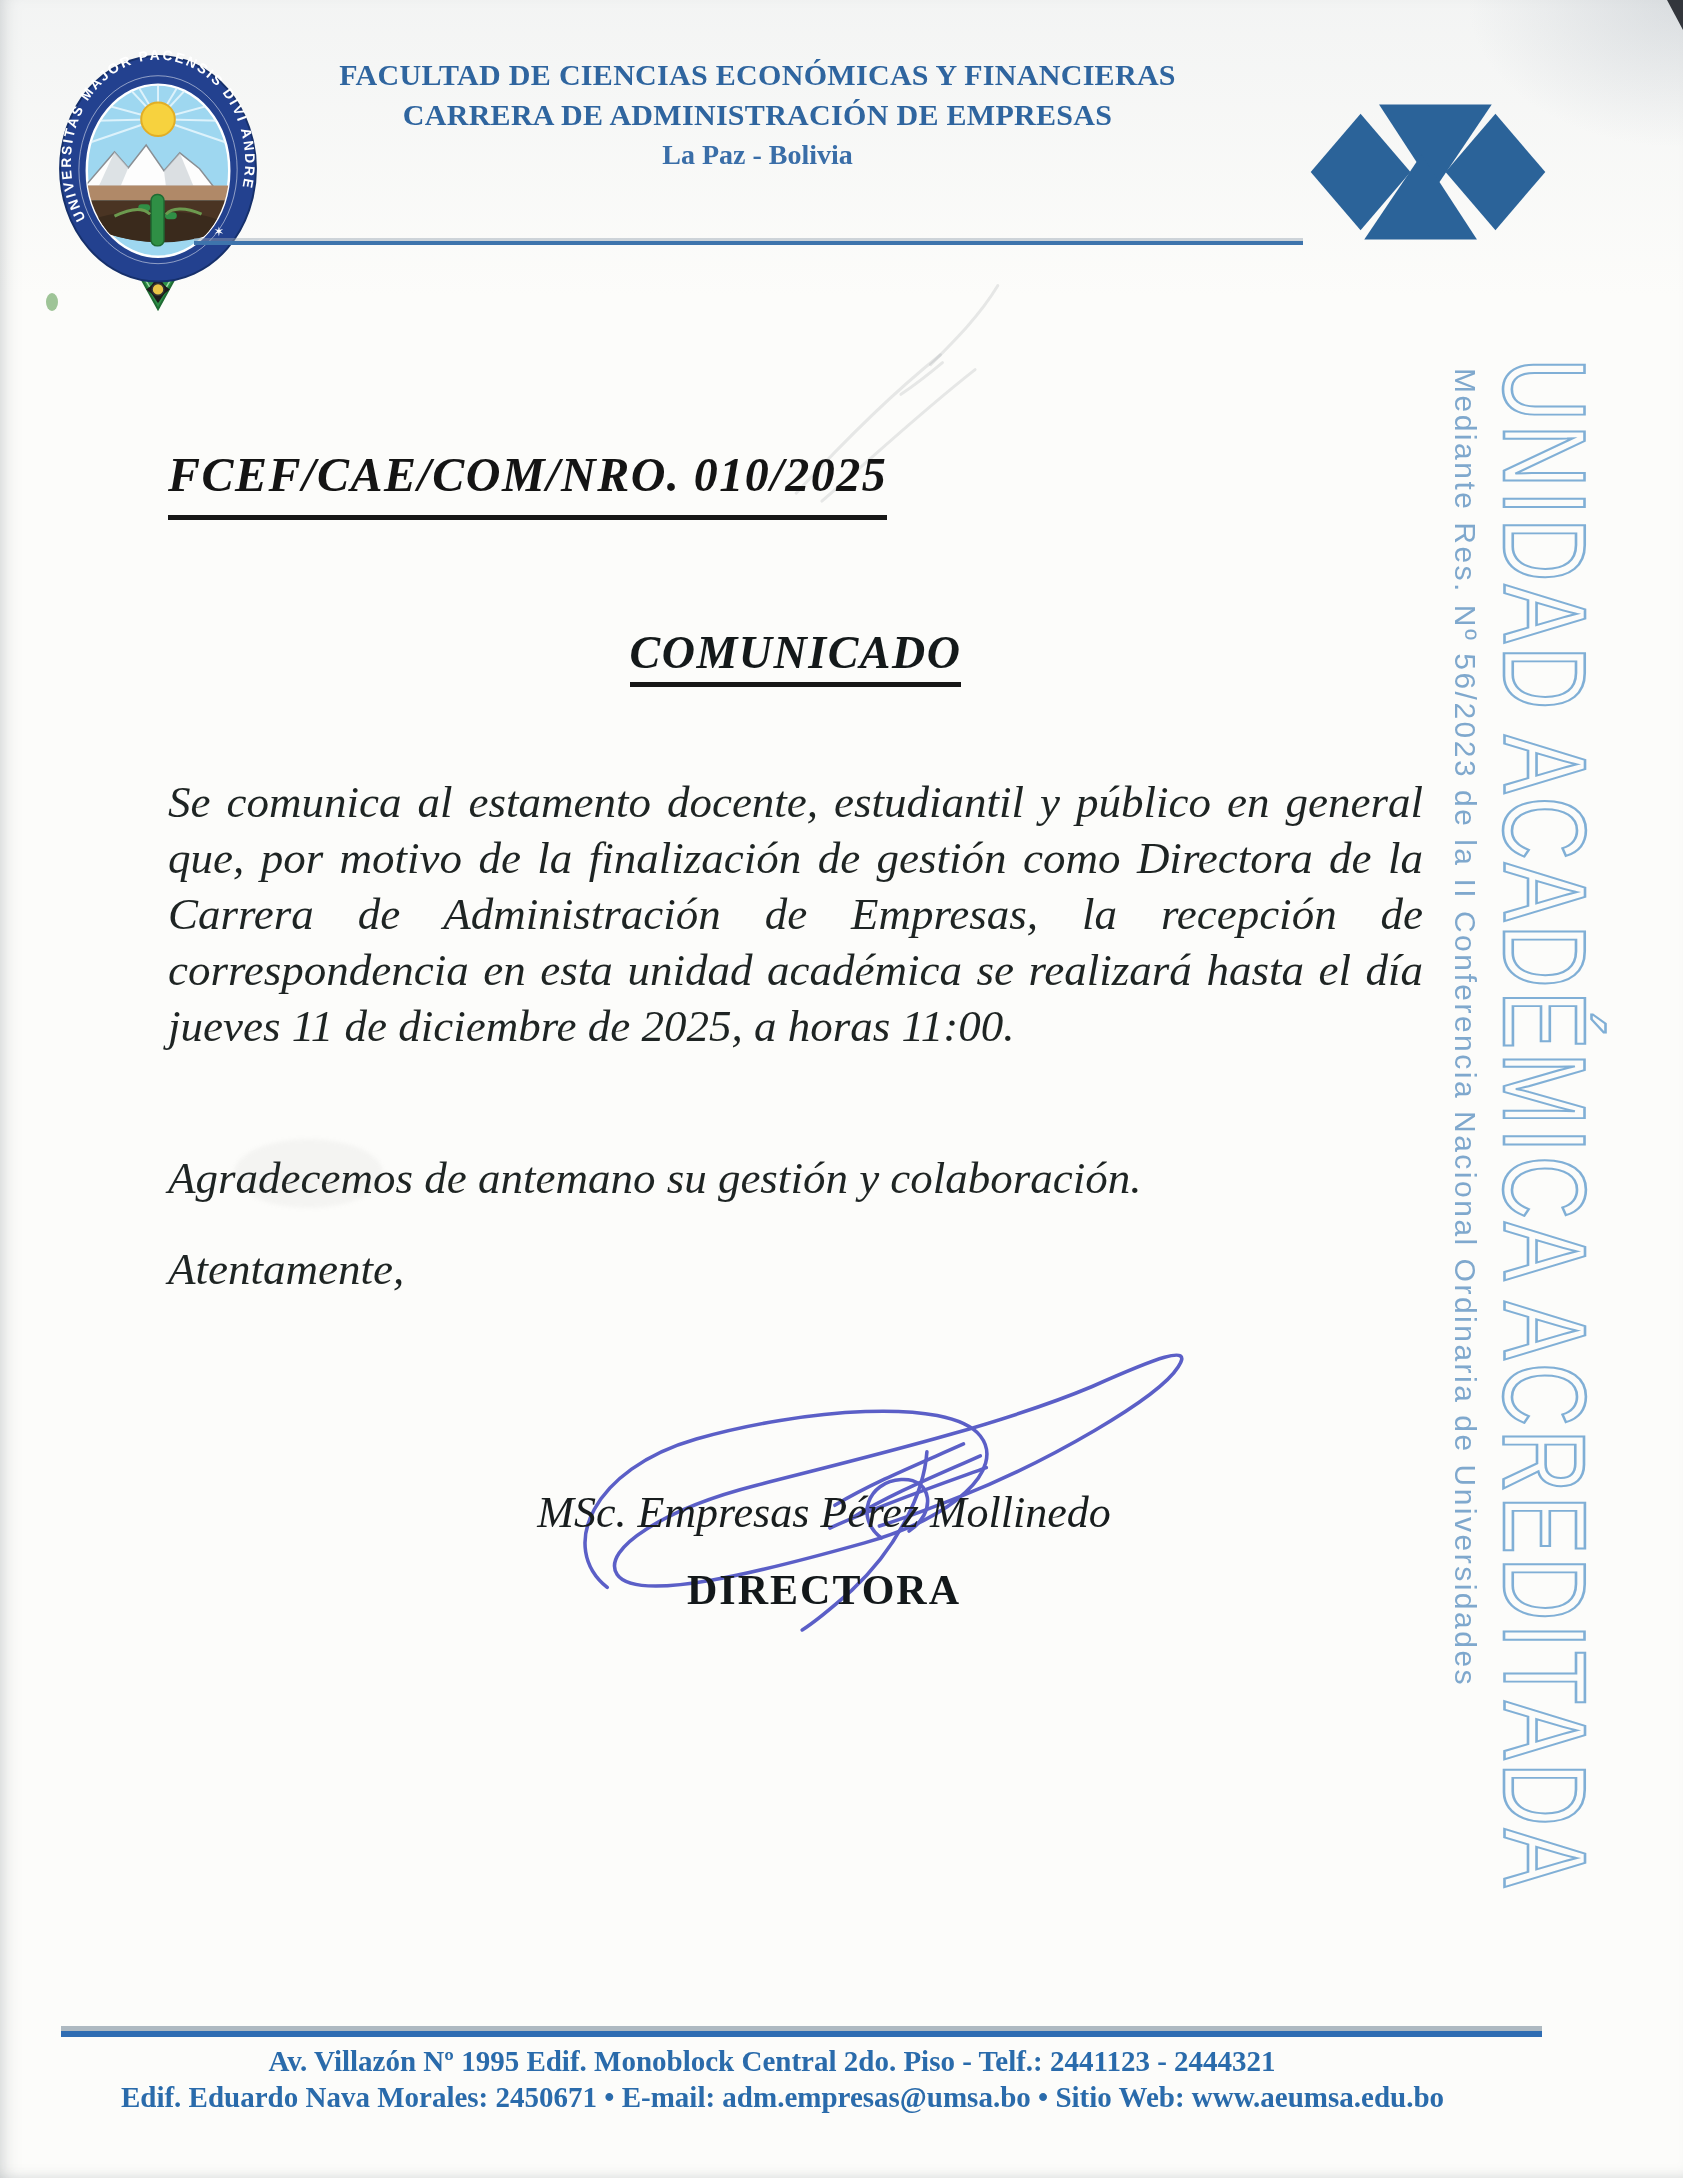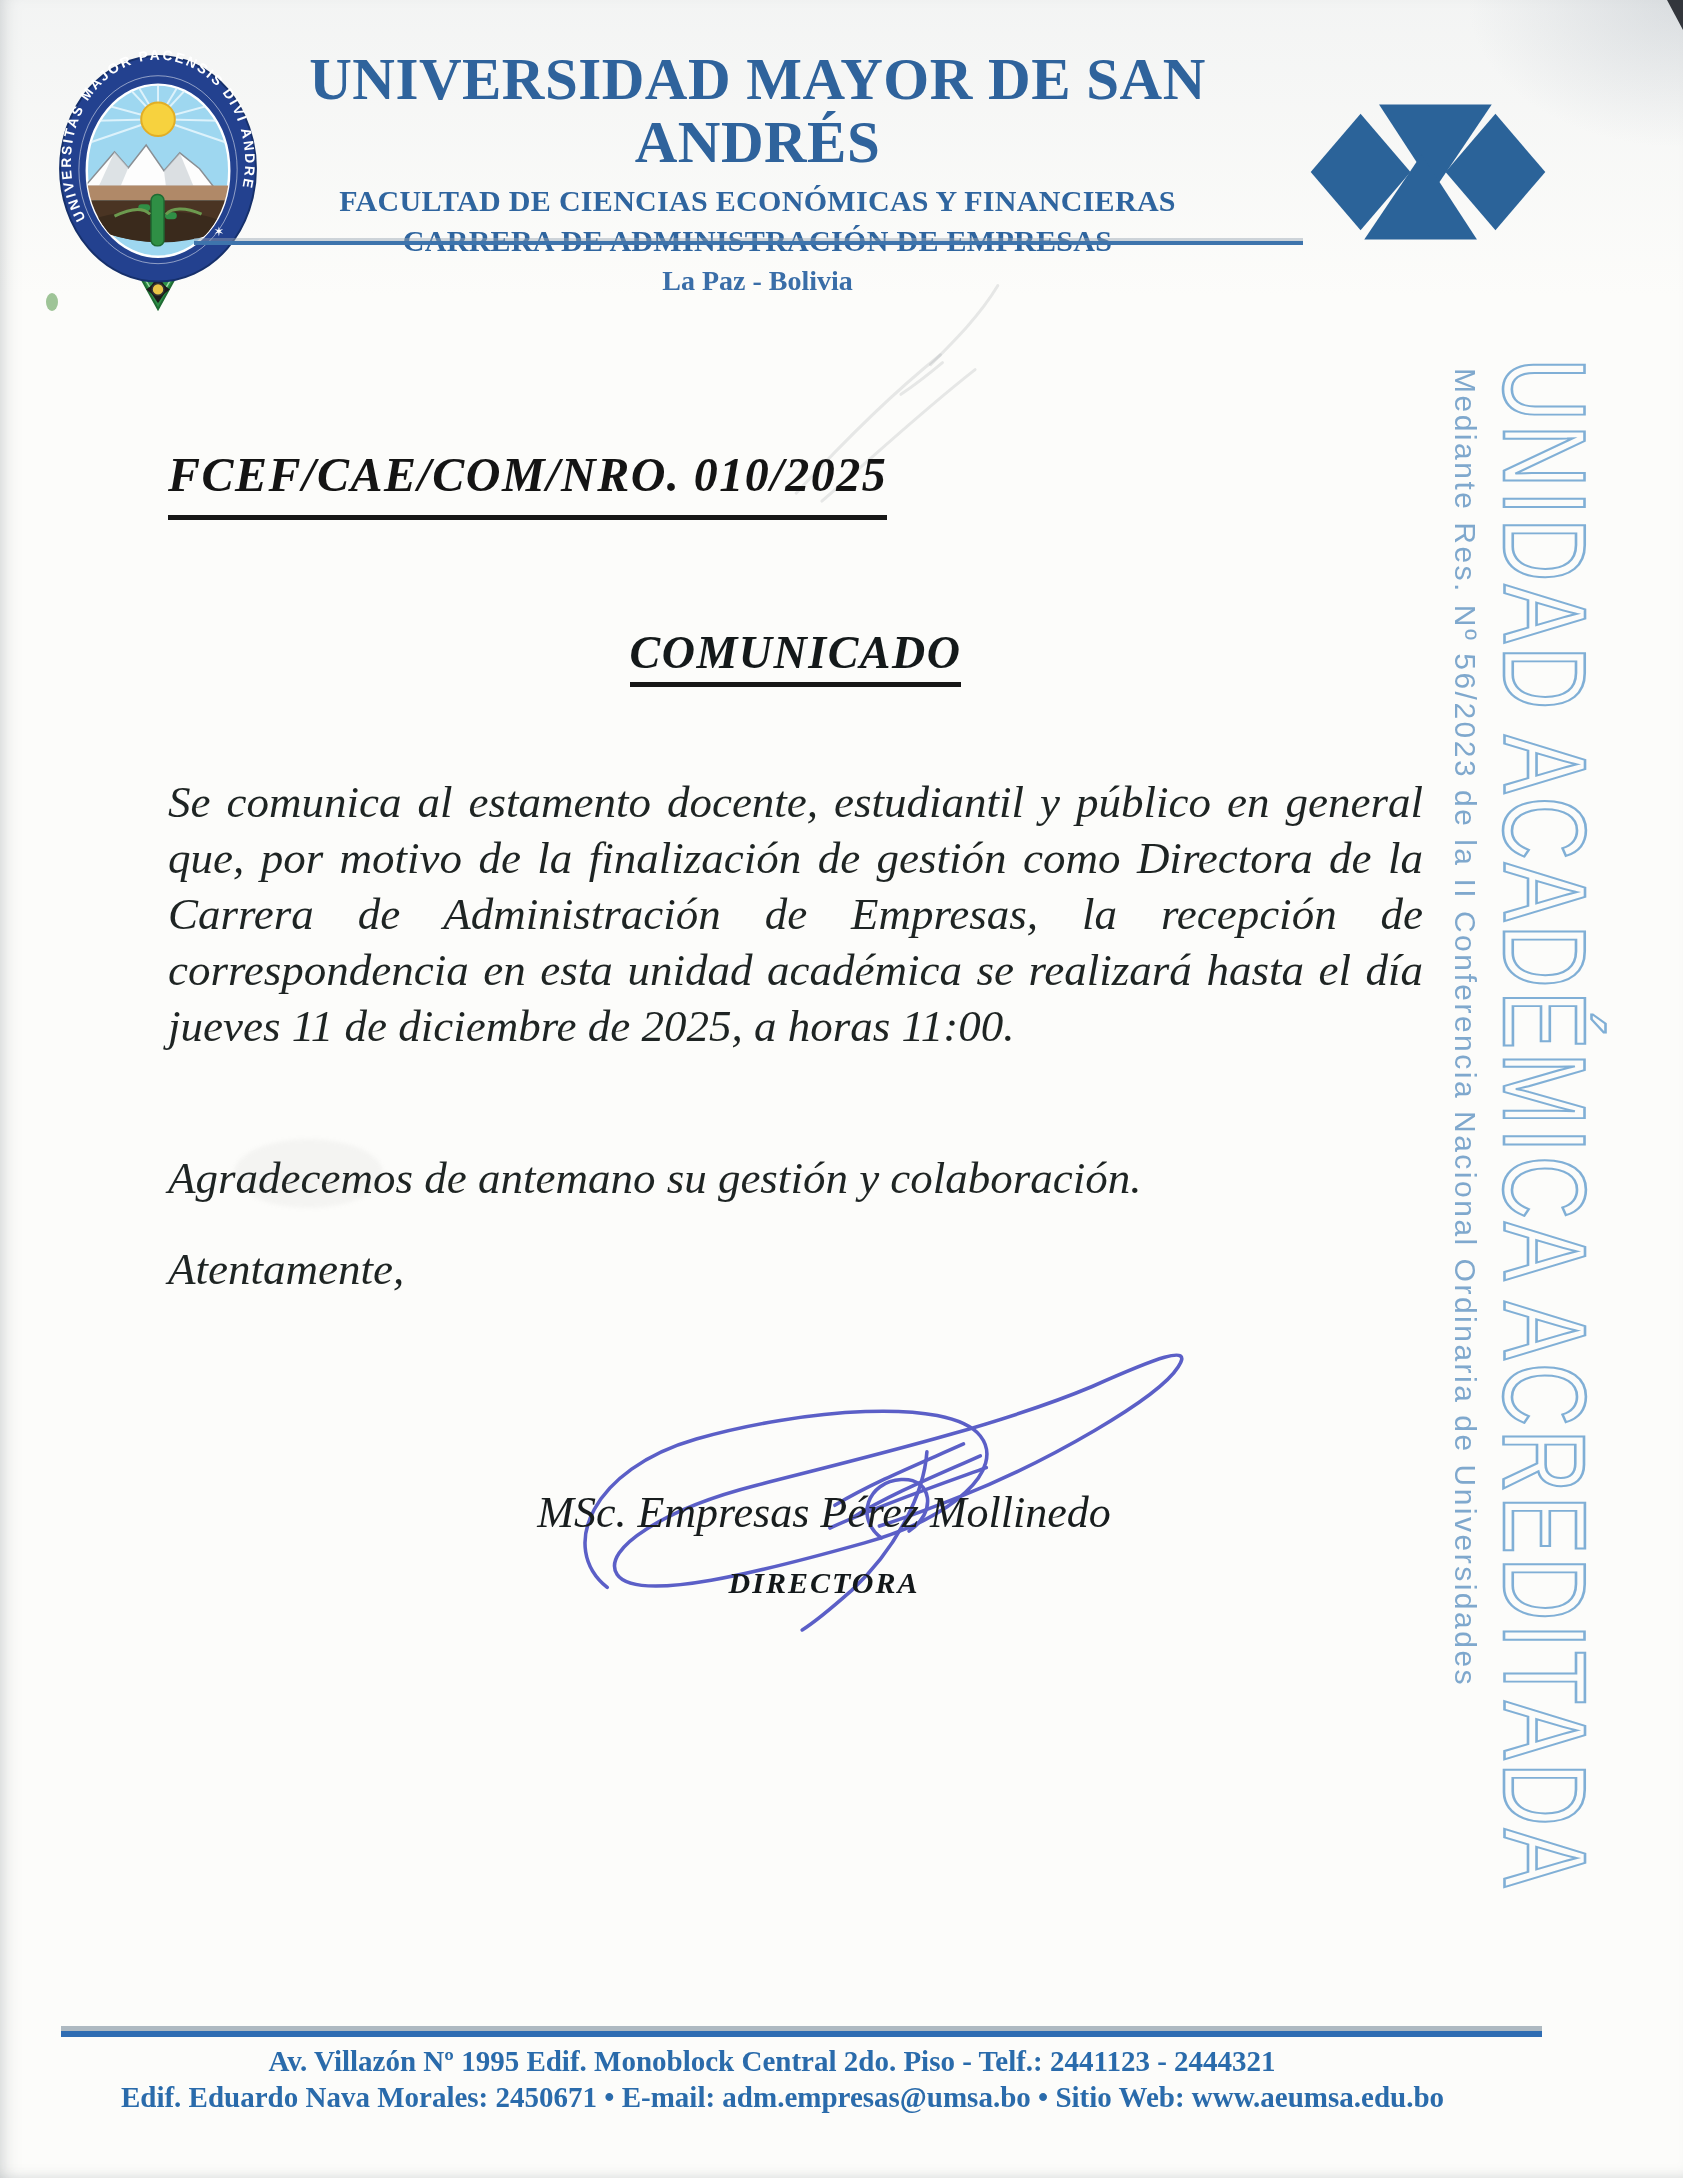--- a/index.html
+++ b/index.html
@@ -34,21 +34,21 @@
     letter-spacing:1.5px;border-bottom:5px solid #171717;padding-bottom:3px;}
   .para1{position:absolute;left:168px;top:729px;width:1255px;font-size:45px;font-style:italic;
     line-height:56px;text-align:justify;color:#1e2423;}
   .para2{position:absolute;left:168px;top:1107px;width:1255px;font-size:45px;font-style:italic;color:#1e2423;}
   .closing{position:absolute;left:168px;top:1198px;width:1255px;font-size:45px;font-style:italic;color:#1e2423;}
   
   .signature-svg{position:absolute;left:533px;top:1335px;width:673px;height:297px;}
   .sig-name{position:absolute;left:168px;top:1487px;width:1312px;text-align:center;
     font-size:44px;font-style:italic;color:#181d1e;}
   .sig-role{position:absolute;left:168px;top:1566px;width:1312px;text-align:center;
-    font-size:30px;font-weight:bold;font-style:italic;letter-spacing:2px;color:#13181a;}
+    font-size:42px;font-weight:bold;letter-spacing:2px;color:#13181a;}
   
   .acc-big{position:absolute;left:1612px;top:358px;transform:rotate(90deg);transform-origin:0 0;
     white-space:nowrap;font-family:"Liberation Sans",sans-serif;font-size:117px;font-weight:normal;
     color:transparent;-webkit-text-stroke:2.6px rgba(80,146,200,.72);letter-spacing:4px;}
   .acc-big-inner{display:inline-block;transform:scaleX(.75);transform-origin:left center;}
   .acc-small{position:absolute;left:1482px;top:368px;transform:rotate(90deg);transform-origin:0 0;
     white-space:nowrap;font-family:"Liberation Sans",sans-serif;font-size:30px;
     color:#7fa8cd;letter-spacing:2.5px;}
   
   .foot-rule{position:absolute;left:61px;top:2026px;width:1481px;height:11px;
@@ -127,21 +127,20 @@
       <path d="M148 166 C130 158 118 160 112 166" stroke="#6c9a4f" stroke-width="3" fill="none"></path>
     </g>
 
     <text font-family="Liberation Sans, sans-serif" font-size="14" font-weight="bold" fill="#ffffff" letter-spacing="2.2">
       <textPath href="#ringPath" startOffset="2">UNIVERSITAS MAJOR PACENSIS DIVI ANDRE</textPath>
     </text>
     <text x="160" y="188" font-size="13" fill="#ffffff">✶</text>
   </svg>
 
   <div class="head-block">
-    <h1 class="uni-title">UNIVERSIDAD MAYOR DE SAN ANDRÉS</h1>
     <div class="fac-line">FACULTAD DE CIENCIAS ECONÓMICAS Y FINANCIERAS</div>
     <div class="car-line">CARRERA DE ADMINISTRACIÓN DE EMPRESAS</div>
     <div class="city-line">La Paz - Bolivia</div>
   </div>
   <div class="head-rule"></div>
 
   <svg class="diamond-logo" viewBox="0 0 262 162">
     <g fill="#2b6399">
       <polygon points="58,18 112,81 58,144 4,81"></polygon>
       <polygon points="78,8 200,8 138,100"></polygon>

